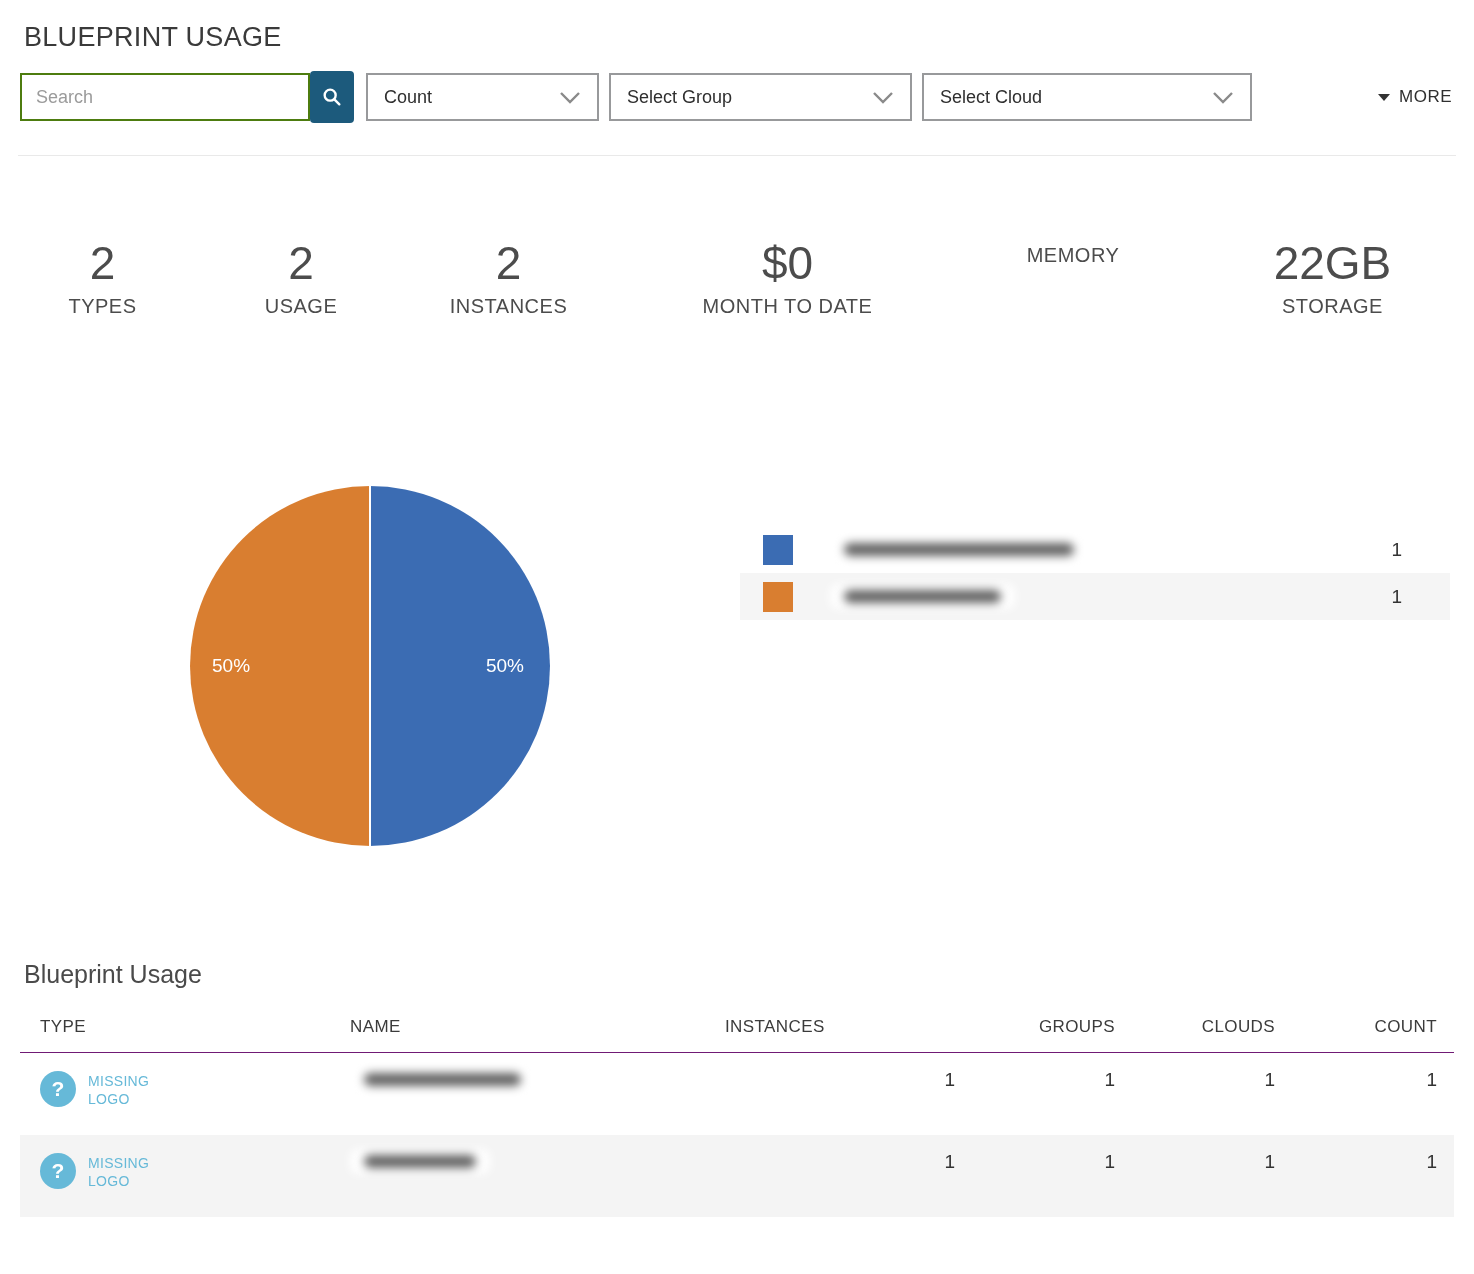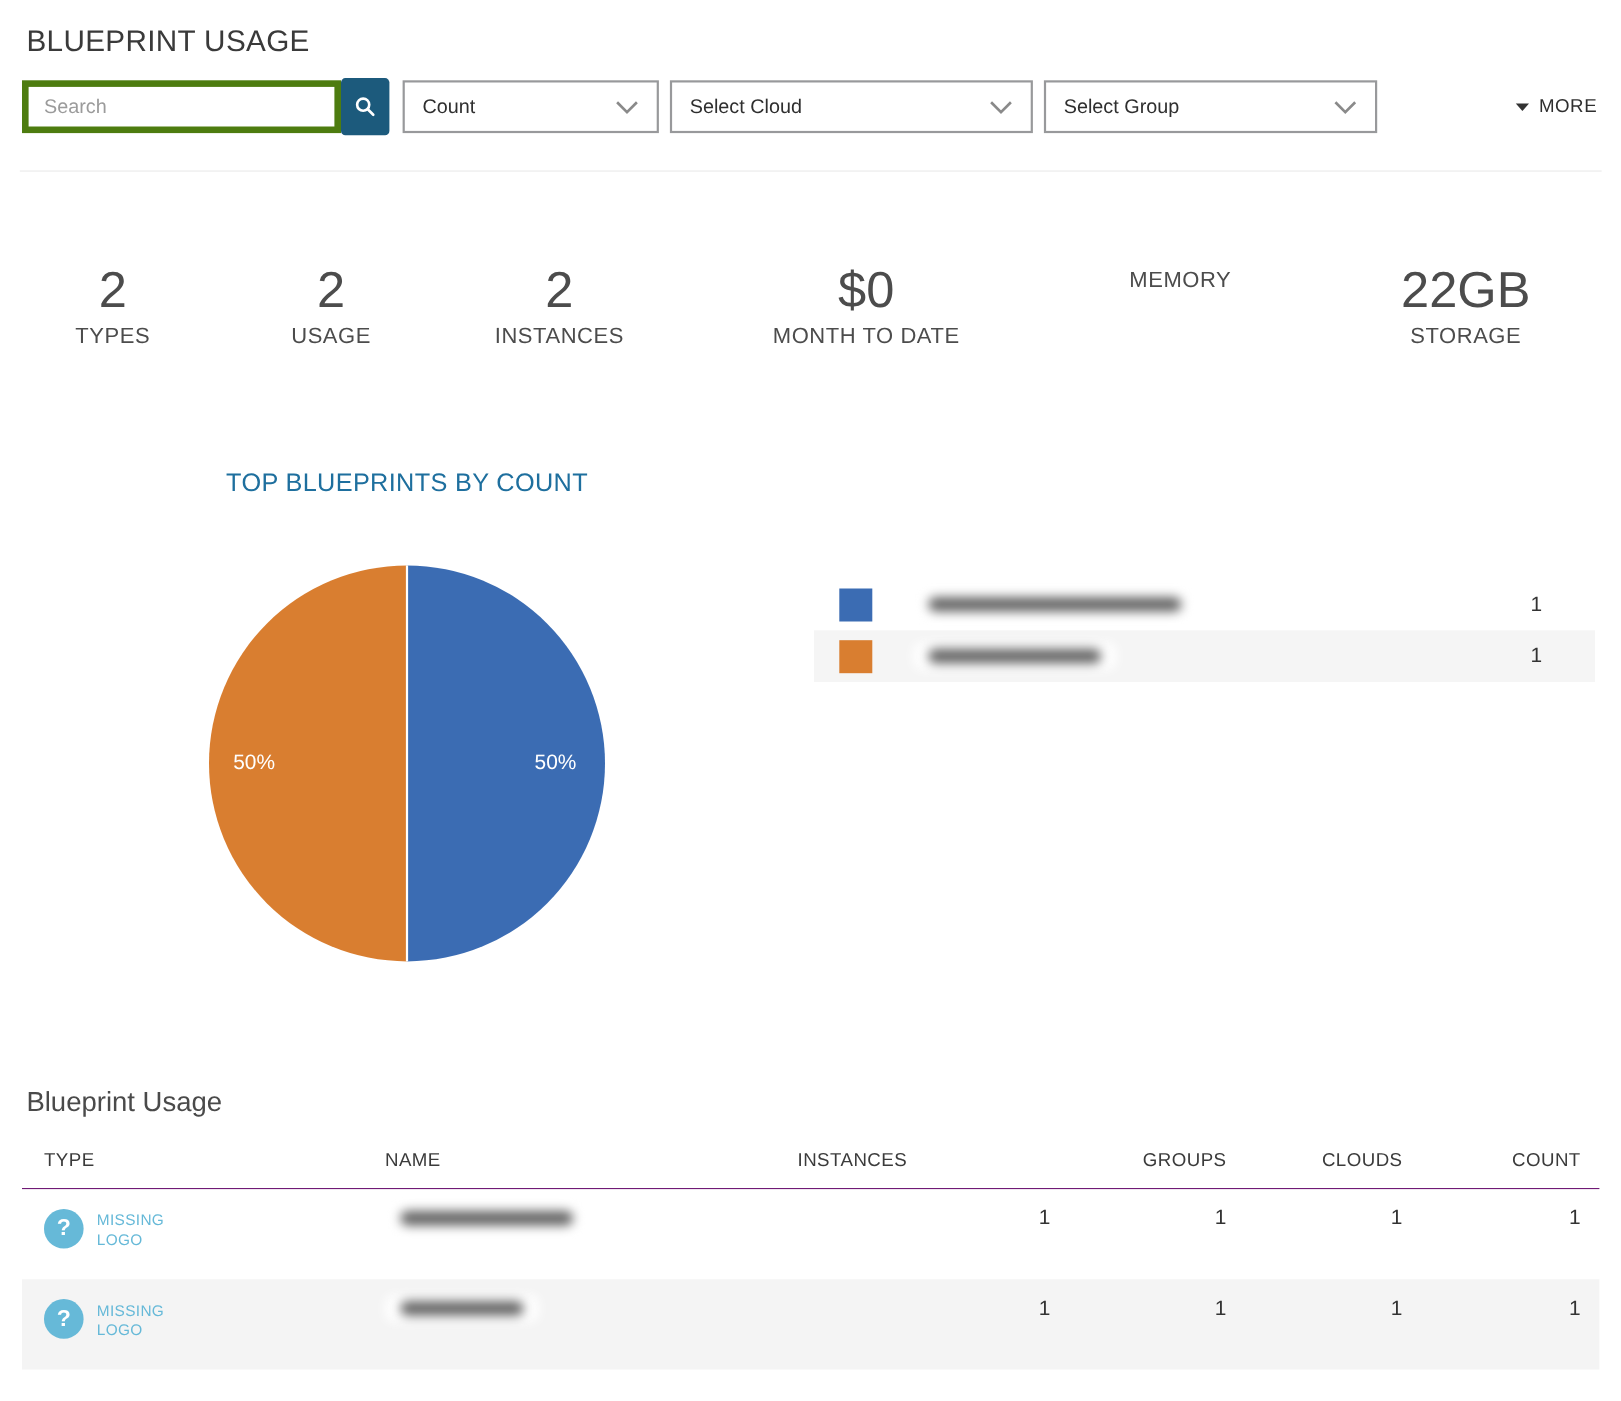--- a/index.html
+++ b/index.html
@@ -17,21 +17,21 @@
     margin: 22px 0 0 24px;
     font-size: 27px; font-weight: 500;
     color: #3a3a3a; letter-spacing: 0.3px;
     line-height: 31px;
   }
 
   .filter-row { display: flex; align-items: center; margin: 18px 20px 0 20px; }
   .search-wrap { display: flex; align-items: center; }
   .search-input {
     width: 290px; height: 48px;
-    border: 6px solid #4d7c0f; border-radius: 0;
+    border: 2px solid #4d7c0f; border-radius: 0;
     padding: 0 14px; font-size: 18px; color: #333;
     font-family: "Liberation Sans", sans-serif;
     outline: none;
   }
   .search-input::placeholder { color: #9b9b9b; }
   .search-btn {
     width: 44px; height: 52px; border: none; border-radius: 4px;
     background: #1c5a7c; display: flex; align-items: center; justify-content: center;
     cursor: pointer; flex: none;
   }
@@ -135,38 +135,38 @@
 
   <div class="dropdown dd-metric">
     <span>Count</span>
     <span style="display:flex;">
       <svg width="22" height="13" viewBox="0 0 22 13">
           <polyline points="2,2 11,11 20,2" fill="none" stroke="#8a8a8a" stroke-width="2.4"></polyline>
         </svg>
     </span>
   </div>
 
+  <div class="dropdown dd-group">
+    <span>Select Group</span>
+    <span style="display:flex;">
+      <svg width="22" height="13" viewBox="0 0 22 13">
+          <polyline points="2,2 11,11 20,2" fill="none" stroke="#8a8a8a" stroke-width="2.4"></polyline>
+        </svg>
+    </span>
+  </div>
+
   <div class="dropdown dd-cloud">
     <span>Select Cloud</span>
     <span style="display:flex;">
       <svg width="22" height="13" viewBox="0 0 22 13">
           <polyline points="2,2 11,11 20,2" fill="none" stroke="#8a8a8a" stroke-width="2.4"></polyline>
         </svg>
     </span>
   </div>
 
-  <div class="dropdown dd-group">
-    <span>Select Group</span>
-    <span style="display:flex;">
-      <svg width="22" height="13" viewBox="0 0 22 13">
-          <polyline points="2,2 11,11 20,2" fill="none" stroke="#8a8a8a" stroke-width="2.4"></polyline>
-        </svg>
-    </span>
-  </div>
-
   <button class="more-btn">
     <span class="caret-down"></span>
     <span>MORE</span>
   </button>
 </div>
 
 <div class="divider"></div>
 
 <div class="stats">
   <div class="stat">
@@ -189,21 +189,20 @@
     <div class="stat-label">MEMORY</div>
   </div>
   <div class="stat">
     <div class="stat-value">22GB</div>
     <div class="stat-label">STORAGE</div>
   </div>
 </div>
 
 <div class="chart-section">
   <div class="chart-left">
-    <div class="chart-title">TOP BLUEPRINTS BY COUNT</div>
     <div class="pie" style="background: conic-gradient(rgb(59, 108, 179) 0deg, rgb(59, 108, 179) 180deg, rgb(217, 126, 48) 180deg, rgb(217, 126, 48) 360deg);">
       <div class="pie-seam"></div>
       <span class="pie-label left">50%</span>
       <span class="pie-label right">50%</span>
     </div>
   </div>
 
   <div class="legend">
     <div class="legend-row">
       <span class="legend-swatch" style="background-color: rgb(59, 108, 179);"></span>

